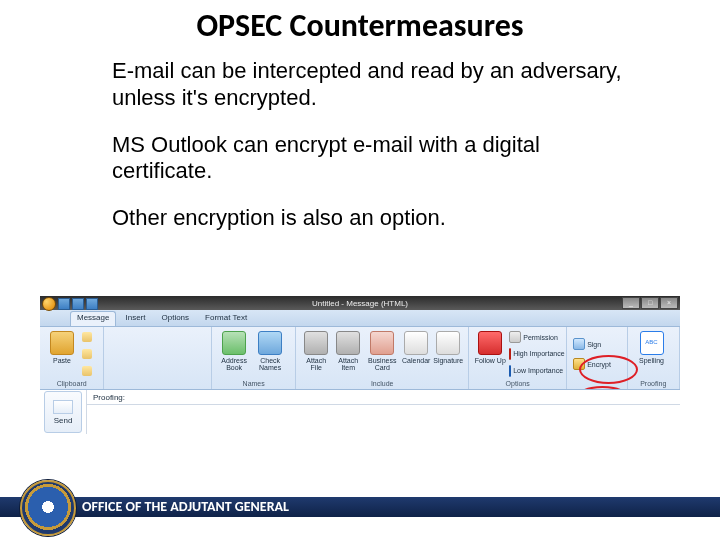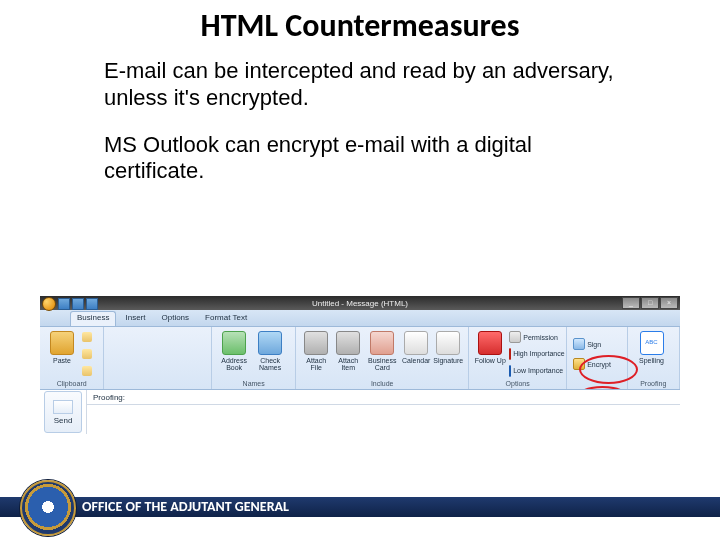--- a/index.html
+++ b/index.html
@@ -31,21 +31,21 @@
   .body {
     position: absolute;
     left: 96px;
     top: 58px;
     width: 540px;
     font-size: 22px;
     color: #000;
     line-height: 1.22;
   }
   .body p {
-    margin: 0 0 20px 8px;
+    margin: 0 0 20px 16px;
   }
 
   
   .shot {
     position: absolute;
     left: 40px;
     top: 296px;
     width: 640px;
     height: 156px;
     background: #fff;
@@ -325,46 +325,47 @@
     font-family: "Calibri", Arial, sans-serif;
     font-weight: 700;
     font-size: 14px;
   }
 </style>
 </head>
 <body>
 
 <div class="slide">
 
-  <div class="title">HTML Countermeasures</div>
+  <div class="title">OPSEC Countermeasures</div>
 
   <div class="body">
     <p>E-mail can be intercepted and read by an adversary, unless it's encrypted.</p>
     <p>MS Outlook can encrypt e-mail with a digital certificate.</p>
+    <p>Other encryption is also an option.</p>
   </div>
 
   <div class="shot">
 
     <div class="win-frame">
       <div class="qat">
         <div class="orb"></div>
         <div class="q"></div>
         <div class="q"></div>
         <div class="q"></div>
       </div>
       <span>Untitled - Message (HTML)</span>
       <div class="win-ctrls">
         <span>_</span>
         <span>□</span>
         <span>×</span>
       </div>
     </div>
 
     <div class="tabs">
-      <div class="tab active">Business</div>
+      <div class="tab active">Message</div>
       <div class="tab">Insert</div>
       <div class="tab">Options</div>
       <div class="tab">Format Text</div>
     </div>
 
     <div class="ribbon">
 
       <div class="group" style="width:56px">
         <div class="content">
           <div class="big-btn">

